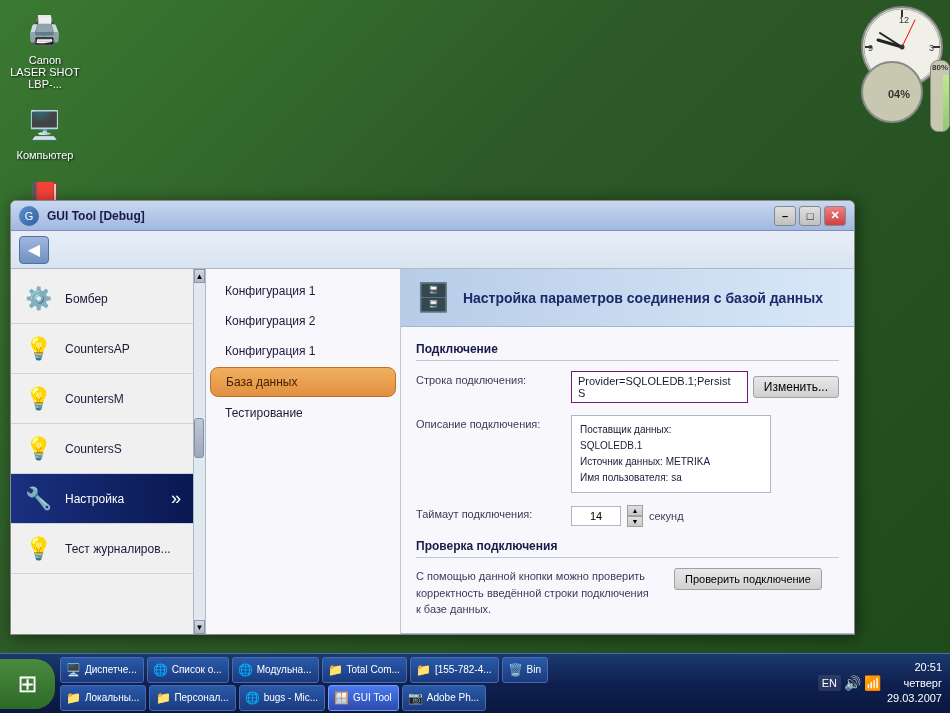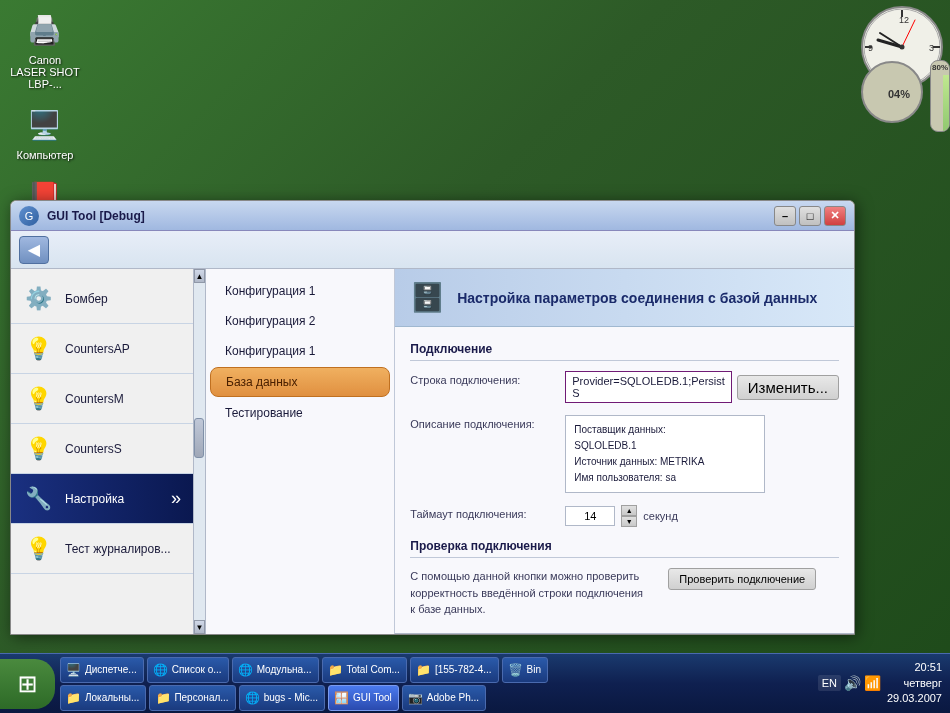--- a/index.html
+++ b/index.html
@@ -416,21 +416,21 @@
       font-size: 10px;
       color: #1a1a3a;
       line-height: 1.6;
       min-width: 200px;
     }
     .change-btn {
       background: linear-gradient(to bottom, #e8e8e8, #d0d0d0);
       border: 1px solid #a0a0a0;
       border-radius: 3px;
       padding: 3px 10px;
-      font-size: 15px;
+      font-size: 12px;
       cursor: pointer;
       white-space: nowrap;
     }
 
     .timeout-row {
       display: flex;
       align-items: center;
       gap: 6px;
     }
     .timeout-input {

